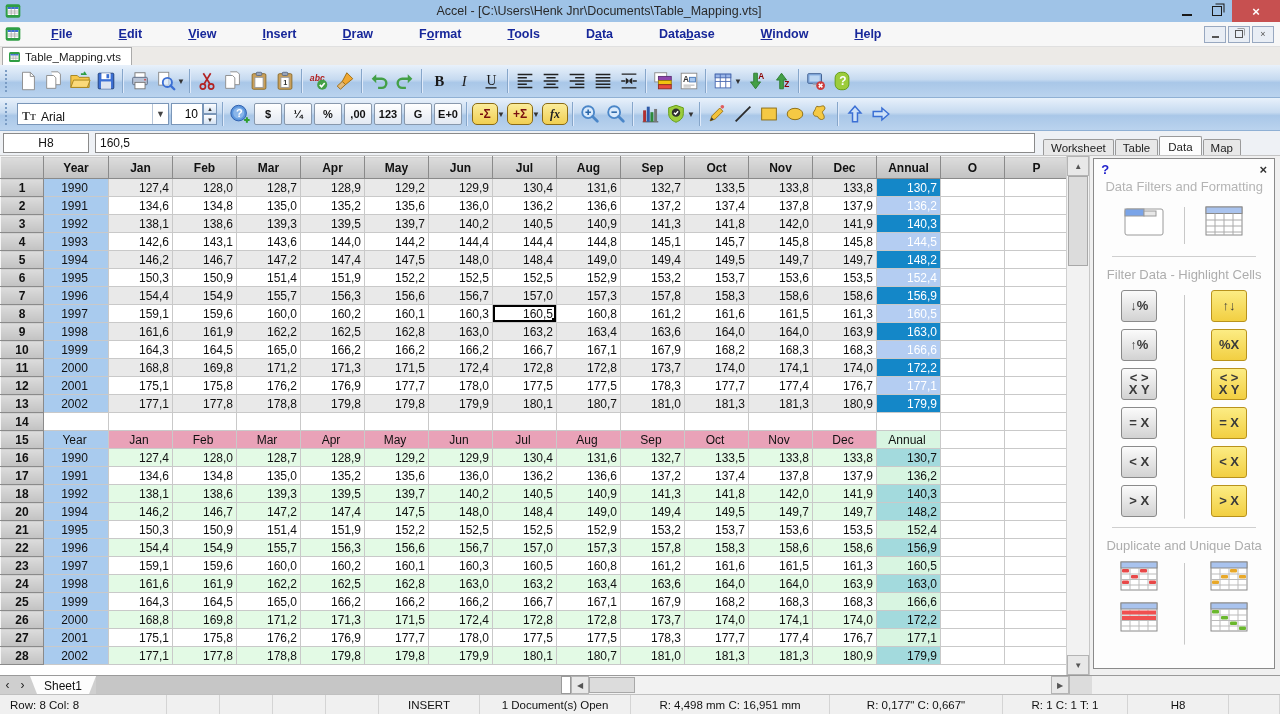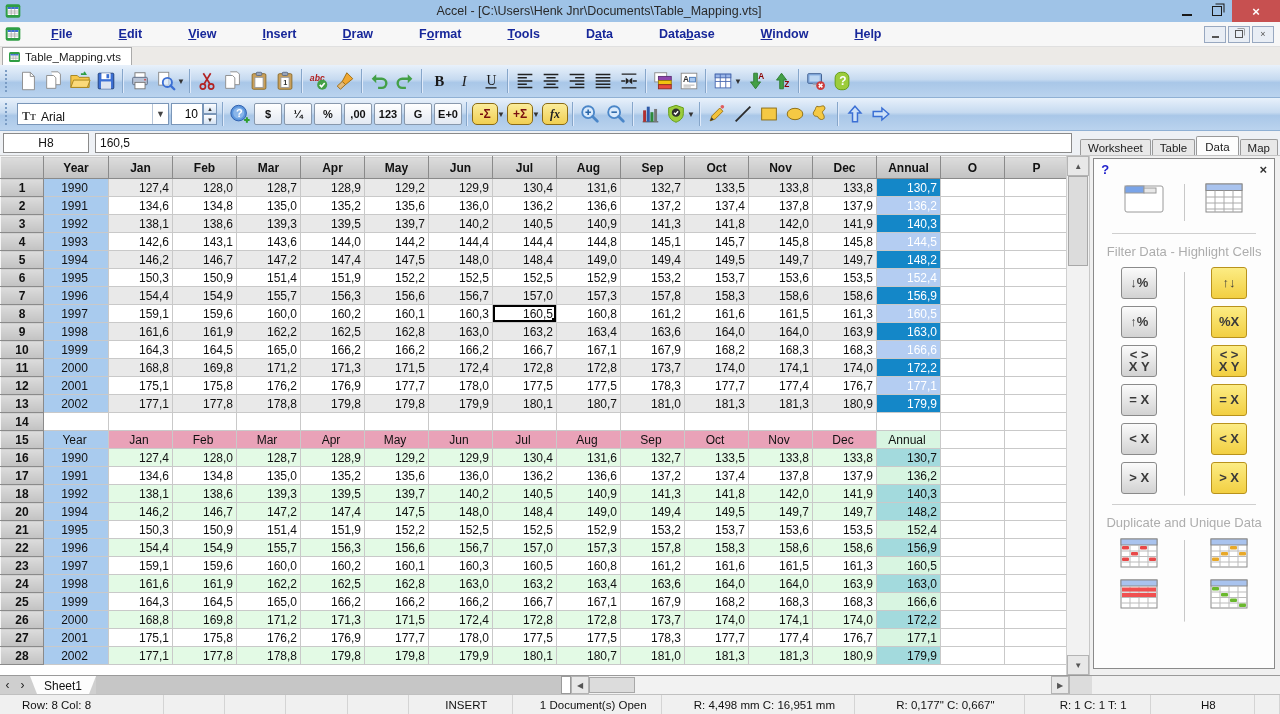--- a/index.html
+++ b/index.html
@@ -45,21 +45,21 @@
   .spin{width:14px;height:22px;display:flex;flex-direction:column;margin-right:2px;}
   .spin span{flex:1;background:linear-gradient(#fcfdff,#d4e2f2);border:1px solid #7a96b8;font-size:6px;display:flex;align-items:center;justify-content:center;color:#333;}
   .txtbtn{min-width:22px;height:20px;background:linear-gradient(#ffffff,#e3e9f2);border:1px solid #8898ac;border-radius:2px;font-size:11px;font-weight:bold;color:#111;display:flex;align-items:center;justify-content:center;padding:0 2px;margin:0 1px;}
   .octbtn{min-width:24px;height:20px;background:linear-gradient(#fbec9a,#f1cf52);border:1.5px solid #8a6a14;border-radius:5px;font-size:12px;font-weight:bold;color:#7a1010;display:flex;align-items:center;justify-content:center;margin:0 1px;}
   .octbtn.fx{font-family:"Liberation Serif",serif;font-style:italic;color:#222;}
 
   
   .formularow{height:24px;background:#eef1f5;border-bottom:1px solid #c4c4c4;display:flex;align-items:center;flex:0 0 auto;}
   .namebox{width:84px;height:18px;background:#fff;border:1px solid #8a8a8a;margin-left:3px;font-size:12px;display:flex;align-items:center;justify-content:center;color:#111;}
   .fxfield{flex:1;height:18px;background:#fff;border:1px solid #8a8a8a;margin:0 8px 0 6px;font-size:12px;display:flex;align-items:center;padding-left:4px;color:#111;}
-  .paneltabs{width:200px;display:flex;align-items:flex-end;height:24px;}
+  .paneltabs{width:237px;display:flex;align-items:flex-end;height:24px;}
   .ptab{font-size:11.5px;color:#222;background:#e8e8e8;border:1px solid #9a9a9a;border-bottom:none;padding:2px 7px 1px;margin-right:1px;border-radius:2px 2px 0 0;}
   .ptab.active{background:#fdfdfd;padding:4px 8px 2px;position:relative;z-index:2;}
 
   
   .main{flex:1;display:flex;min-height:0;}
   .gridwrap{width:1068px;overflow:hidden;background:#fff;}
   table.grid{border-collapse:collapse;table-layout:fixed;width:1068px;font-size:12px;color:#111;}
   .grid td,.grid th{height:17px;padding:0 3px 0 0;border-right:1px solid #c9c9c9;border-bottom:1px solid #c9c9c9;overflow:hidden;white-space:nowrap;font-weight:normal;}
   .grid th{background:linear-gradient(#dcdcdc,#c2c2c2);border:1px solid;border-color:#f5f5f5 #8a8a8a #8a8a8a #f5f5f5;font-weight:bold;text-align:center;padding:0;}
   .grid tr.hdr th{height:21px;}
@@ -111,21 +111,21 @@
   .tabspace{width:465px;background:#c6c6c6;}
   .hsplit{width:8px;background:#fff;border:1px solid #9a9a9a;}
   .hbtn{width:16px;background:#e8e8e8;border:1px solid #b4b4b4;display:flex;align-items:center;justify-content:center;font-size:8px;color:#555;}
   .htrack{flex:1;background:#f2f2f2;position:relative;}
   .hthumb{position:absolute;left:0;top:1px;bottom:1px;width:44px;background:#dcdcdc;border:1px solid #a8a8a8;}
   .hcorner{width:22px;background:#dcdcdc;border-left:1px solid #b4b4b4;}
   .sheetfill{width:188px;background:#f0f0f0;}
 
   
   .statusbar{height:19px;background:#f0f0f0;border-top:1px solid #c0c0c0;display:flex;align-items:stretch;font-size:11.5px;color:#111;flex:0 0 auto;}
-  .seg{border-right:1px solid #d4d4d4;display:flex;align-items:center;justify-content:center;padding:0 6px;white-space:nowrap;margin-left:12px;}
+  .seg{border-right:1px solid #d4d4d4;display:flex;align-items:center;justify-content:center;padding:0 6px;white-space:nowrap;}
   .seg:first-child{justify-content:flex-start;padding-left:10px;}
 </style>
 </head>
 <body>
 
 <div class="app">
 
   <div class="titlebar">
     <span class="appicon"><svg width="100%" height="100%" viewBox="0 0 24 24">
           <rect x="1" y="2" width="22" height="20" rx="3" fill="#2f9e44"></rect>
@@ -1157,20 +1157,21 @@
           <div class="vthumb"></div>
         </div>
       <div class="sbtn">▼</div>
     </div>
     <div class="panelarea">
       <div class="panel" id="panel">
           <div class="phead">
             <span class="phelp">?</span>
             <span class="pclose">×</span>
           </div>
+          <div class="ptitle">Data Filters and Formatting</div>
           <div class="pbigrow">
             <span class="pbigbtn">
               <span><svg width="44" height="34" viewBox="0 0 44 34">
                   <rect x="3" y="5" width="38" height="26" rx="2" fill="#fff" stroke="#9a9a9a"></rect>
                   <rect x="3" y="5" width="19" height="7" fill="#7aa4e8" stroke="#9a9a9a"></rect>
                   <rect x="22" y="7" width="12" height="5" fill="#e8e8e8" stroke="#9a9a9a"></rect>
                 </svg></span>
             </span>
             <span class="pbigbtn">
               <span><svg width="44" height="34" viewBox="0 0 44 34">

